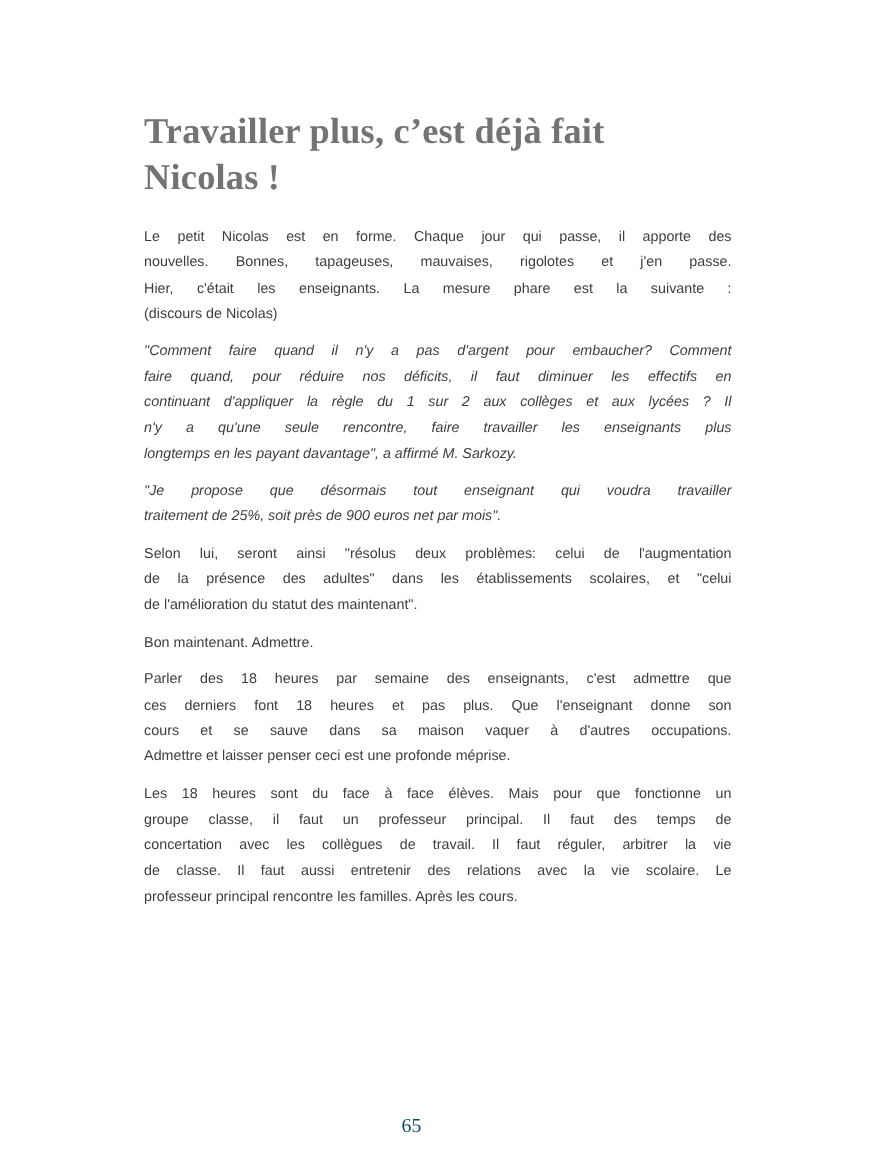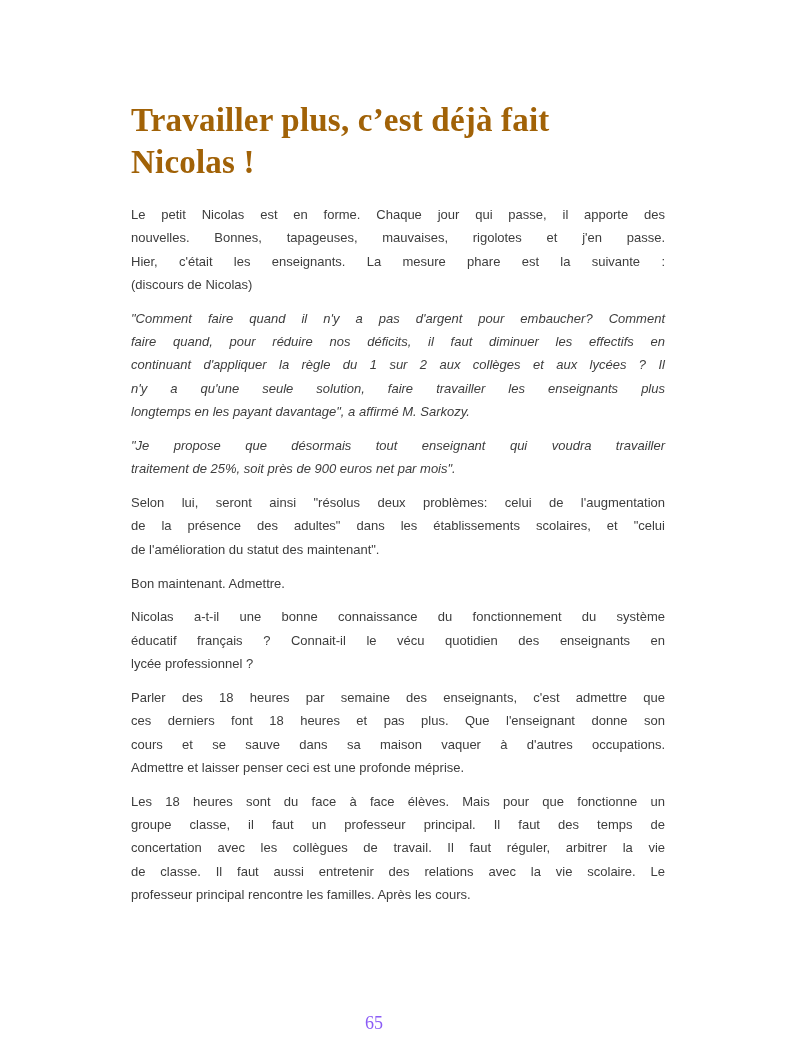--- a/index.html
+++ b/index.html
@@ -46,63 +46,58 @@
   }
   .para .line:last-child { text-align-last: left; }
   .footer {
     position: absolute;
     left: 0;
     top: 1013px;
     width: 748px;
     text-align: center;
     font-family: "Liberation Serif", serif;
     font-size: 18px;
-    color: #8b5cf6;
+    color: #0c4a6e;
   }
 </style>
 </head>
 <body>
 
 <div class="page">
 
-  <h1 class="title" style="color: #a16207;">
+  <h1 class="title" style="color: #737373;">
     <span class="title-line">Travailler plus, c’est déjà fait</span>
     <span class="title-line">Nicolas !</span>
   </h1>
 
   <div class="body-text" id="body-text">
       <div class="para normal">
         <div class="line">Le petit Nicolas est en forme. Chaque jour qui passe, il apporte des</div>
         <div class="line">nouvelles. Bonnes, tapageuses, mauvaises, rigolotes et j'en passe.</div>
         <div class="line">Hier, c'était les enseignants. La mesure phare est la suivante :</div>
         <div class="line">(discours de Nicolas)</div>
       </div>
       <div class="para italic">
         <div class="line">"Comment faire quand il n'y a pas d'argent pour embaucher? Comment</div>
         <div class="line">faire quand, pour réduire nos déficits, il faut diminuer les effectifs en</div>
         <div class="line">continuant d'appliquer la règle du 1 sur 2 aux collèges et aux lycées ? Il</div>
-        <div class="line">n'y a qu'une seule solution, faire travailler les enseignants plus</div>
+        <div class="line">n'y a qu'une seule rencontre, faire travailler les enseignants plus</div>
         <div class="line">longtemps en les payant davantage", a affirmé M. Sarkozy.</div>
       </div>
       <div class="para italic">
         <div class="line">"Je propose que désormais tout enseignant qui voudra travailler</div>
         <div class="line">traitement de 25%, soit près de 900 euros net par mois".</div>
       </div>
       <div class="para normal">
         <div class="line">Selon lui, seront ainsi "résolus deux problèmes: celui de l'augmentation</div>
         <div class="line">de la présence des adultes" dans les établissements scolaires, et "celui</div>
         <div class="line">de l'amélioration du statut des maintenant".</div>
       </div>
       <div class="para normal">
         <div class="line">Bon maintenant. Admettre.</div>
-      </div>
-      <div class="para normal">
-        <div class="line">Nicolas a-t-il une bonne connaissance du fonctionnement du système</div>
-        <div class="line">éducatif français ? Connait-il le vécu quotidien des enseignants en</div>
-        <div class="line">lycée professionnel ?</div>
       </div>
       <div class="para normal">
         <div class="line">Parler des 18 heures par semaine des enseignants, c'est admettre que</div>
         <div class="line">ces derniers font 18 heures et pas plus. Que l'enseignant donne son</div>
         <div class="line">cours et se sauve dans sa maison vaquer à d'autres occupations.</div>
         <div class="line">Admettre et laisser penser ceci est une profonde méprise.</div>
       </div>
       <div class="para normal">
         <div class="line">Les 18 heures sont du face à face élèves. Mais pour que fonctionne un</div>
         <div class="line">groupe classe, il faut un professeur principal. Il faut des temps de</div>

